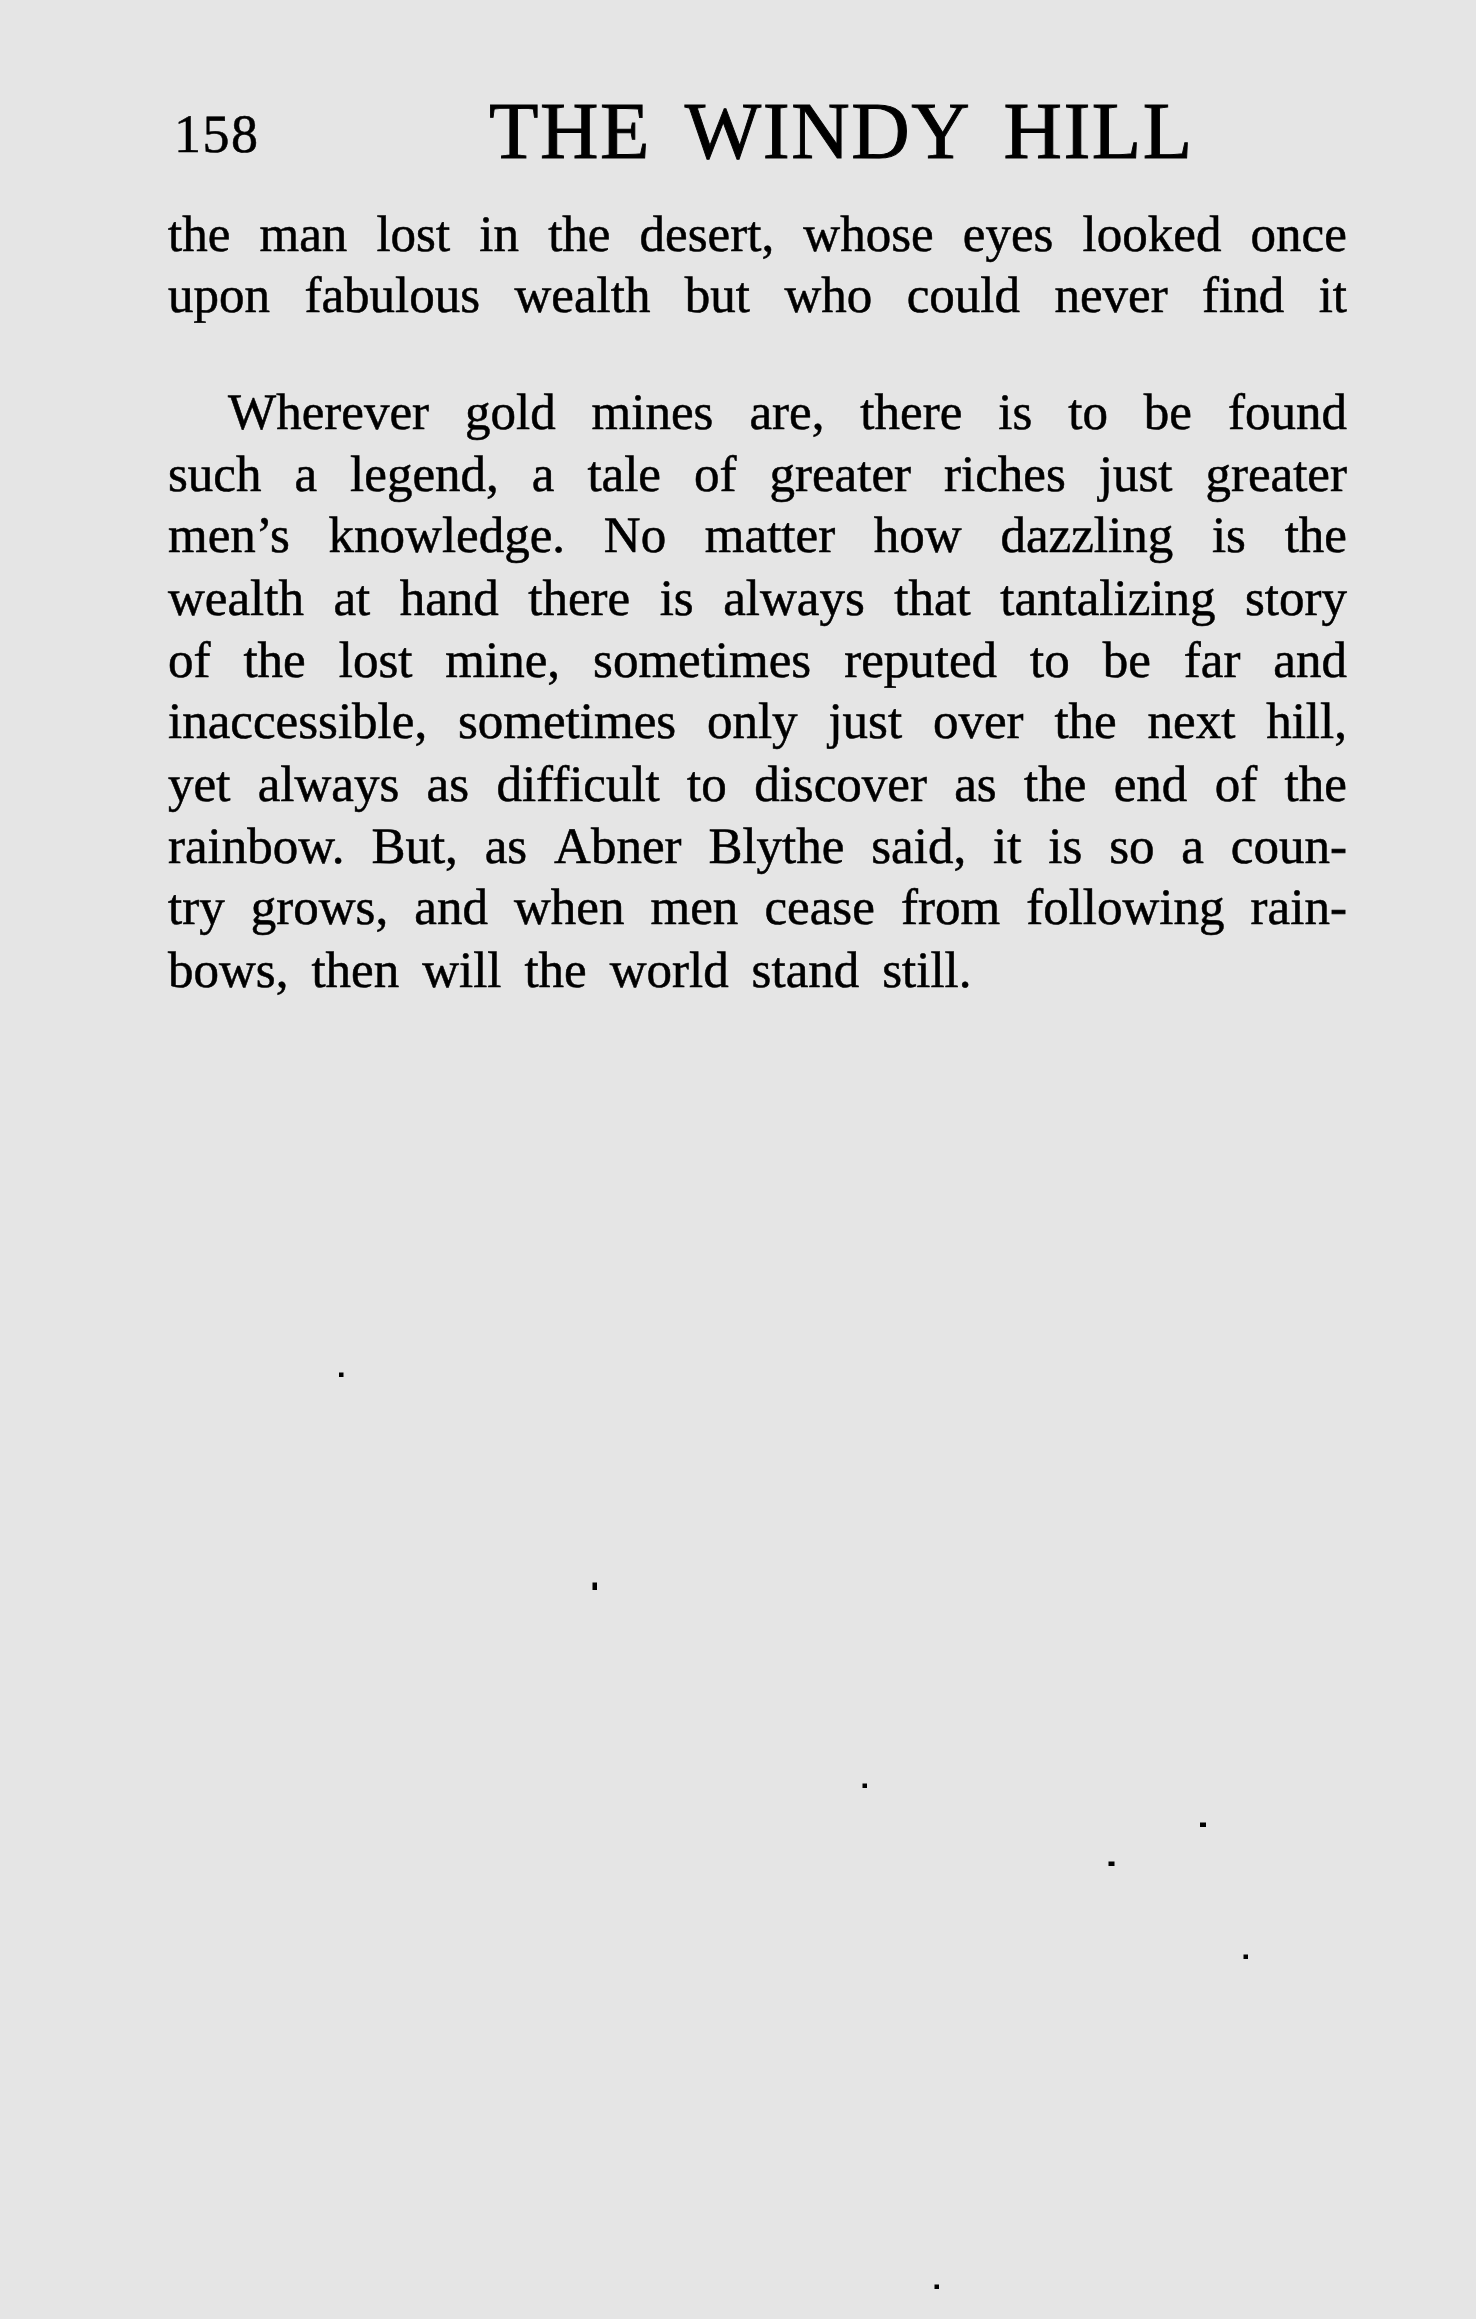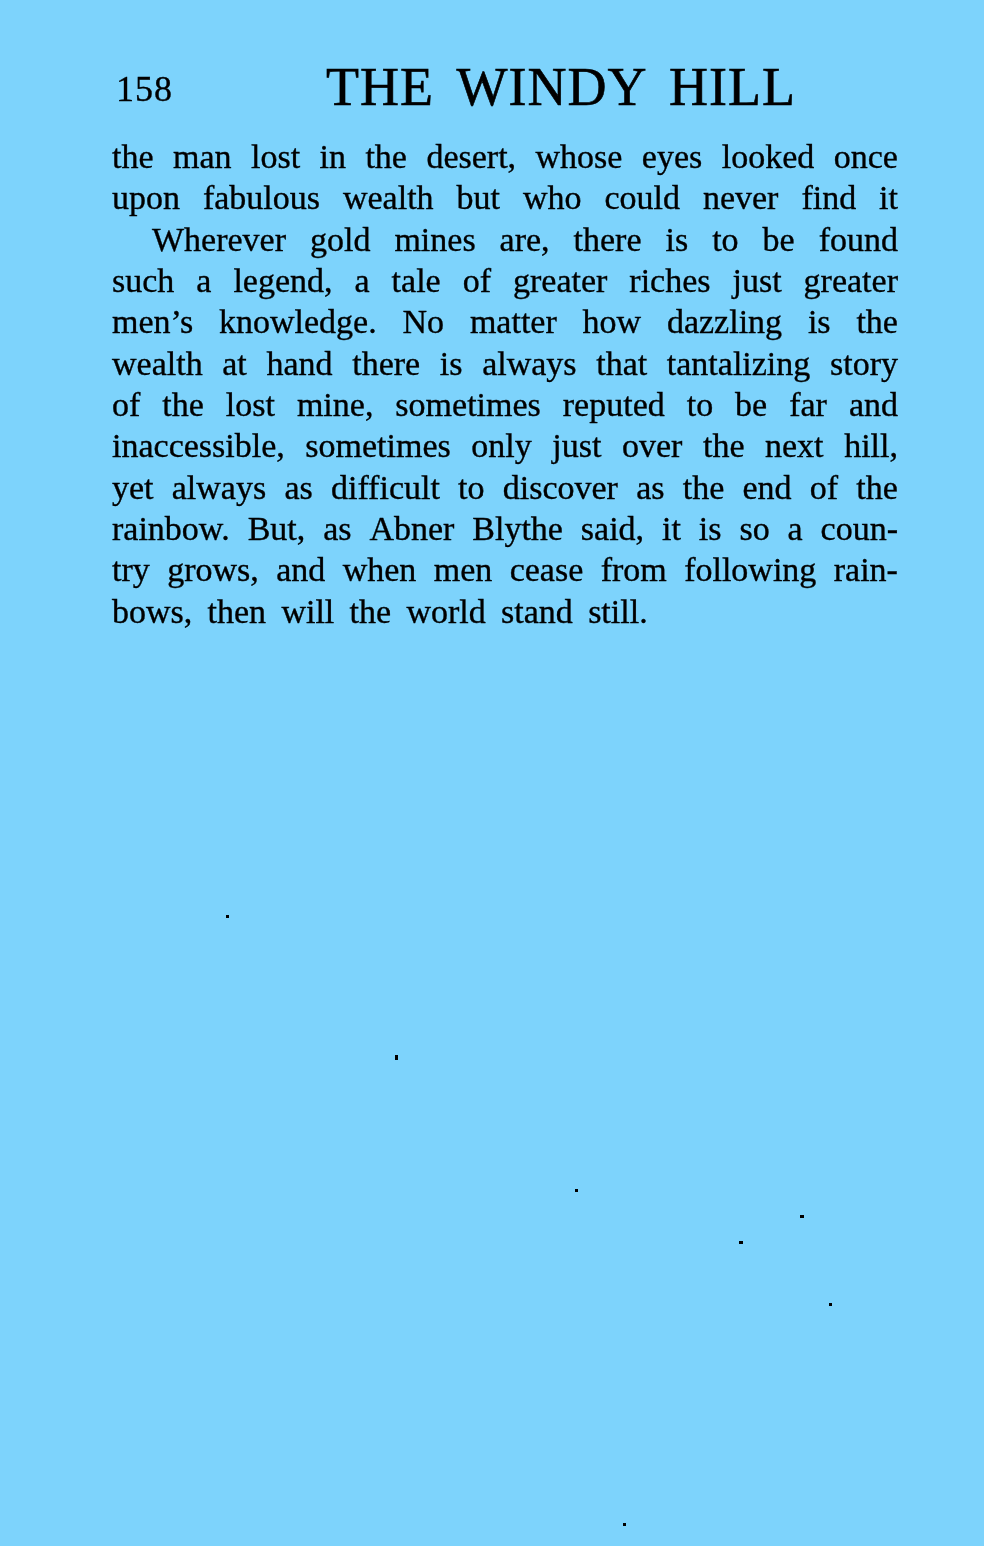--- a/index.html
+++ b/index.html
@@ -4,21 +4,21 @@
 <style>
   html, body {
     margin: 0;
     padding: 0;
     background: #ffffff;
   }
   .page {
     position: relative;
     width: 984px;
     height: 1546px;
-    background: #7dd3fc;
+    background: #e5e5e5;
     color: #000000;
     font-family: "Liberation Serif", "DejaVu Serif", serif;
     -webkit-text-stroke: 0.35px #000000;
     overflow: hidden;
   }
   
   .pagenum {
     position: absolute;
     left: 116px;
     top: 71px;
@@ -58,20 +58,21 @@
     line-height: 41.33px;
     white-space: pre;
   }
   .line.last {
     line-height: 41.33px;
     word-spacing: 0.2em;
     text-align: left;
   }
   .line.indent {
     padding-left: 40px;
+    margin-top: 36px;
   }
   
   .speck {
     position: absolute;
     background: #000000;
   }
   .sp1 { left: 226px; top: 915px;  width: 3px; height: 3px; }
   .sp2 { left: 395px; top: 1055px; width: 3px; height: 5px; }
   .sp3 { left: 575px; top: 1189px; width: 3px; height: 3px; }
   .sp4 { left: 800px; top: 1215px; width: 4px; height: 3px; }

